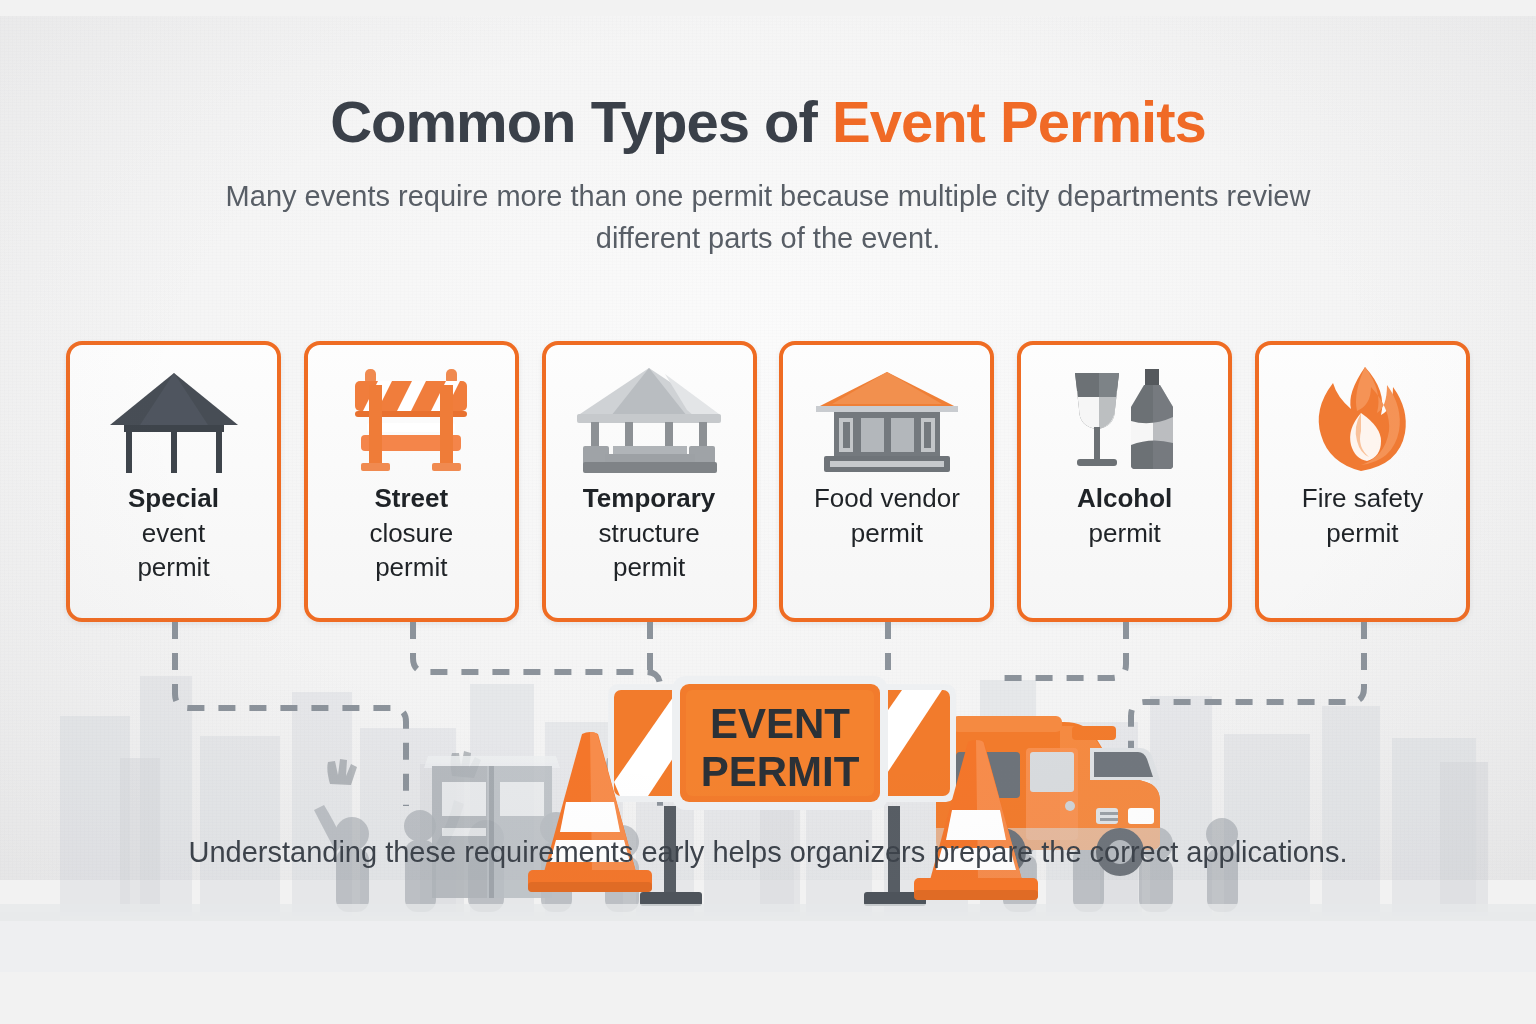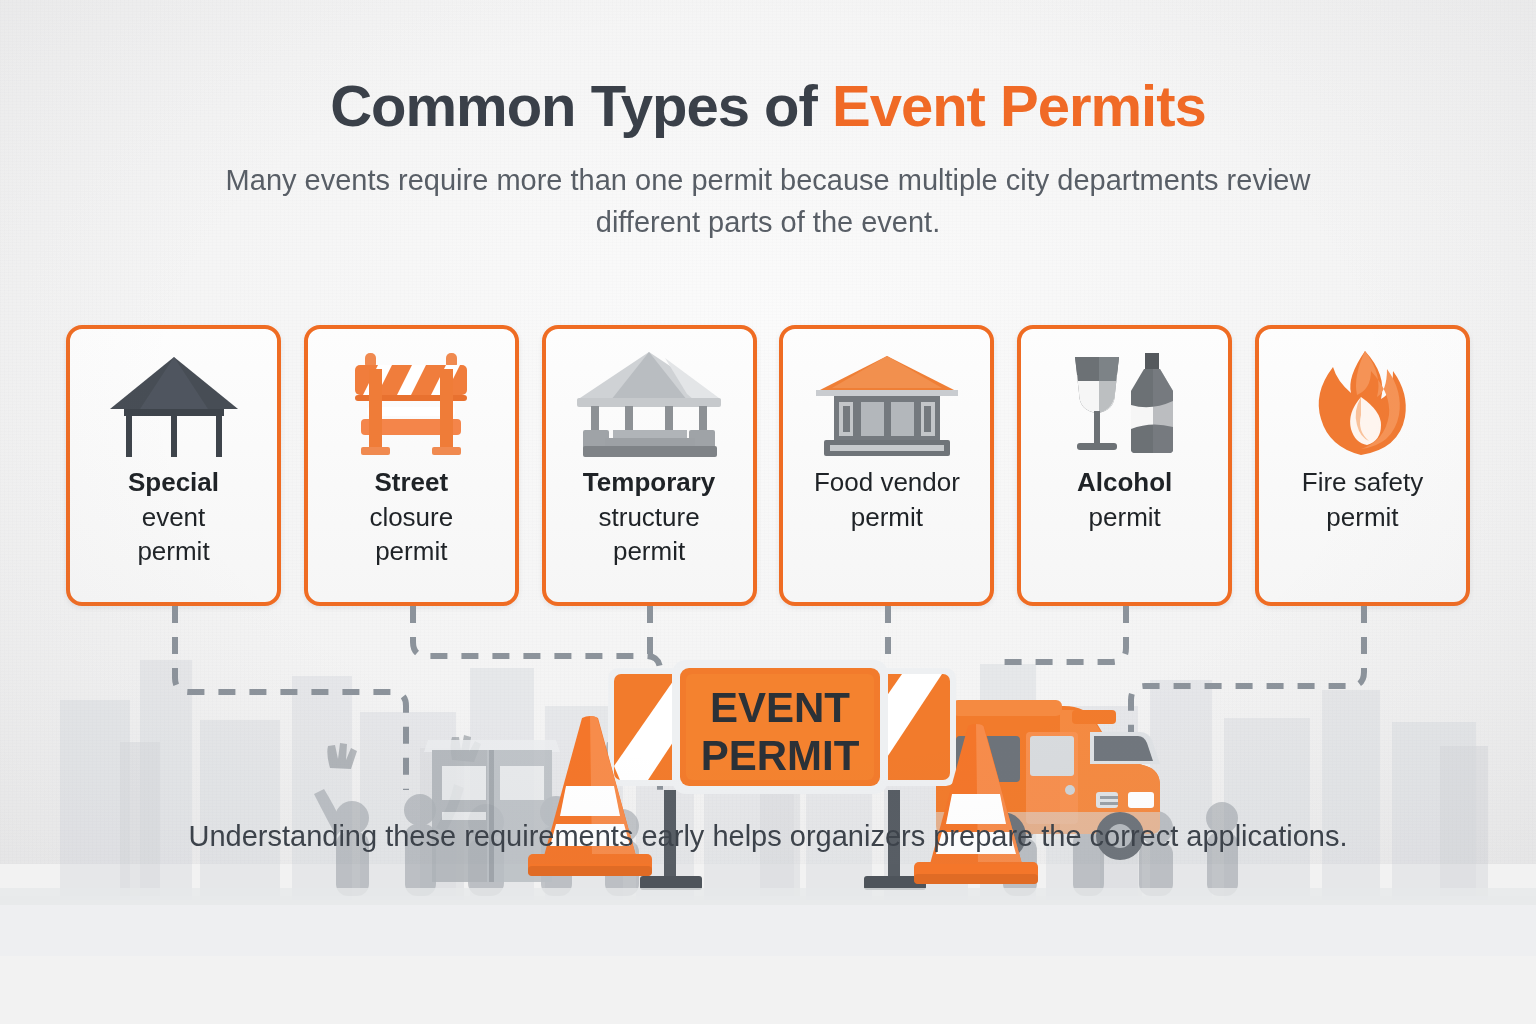--- a/index.html
+++ b/index.html
@@ -10,20 +10,21 @@
     position: relative;
     overflow: hidden;
   }
 
   
   #stage {
     position:absolute; inset:0;
     width:1536px; height:864px;
     background:
       radial-gradient(ellipse 1200px 700px at 50% 38%, #fbfbfb 0%, #f4f4f4 55%, #eeeeee 100%);
+    margin-top: 16px;
   }
   .noise {
     position:absolute; inset:0;
     opacity:.5;
     background-image:
       repeating-linear-gradient(0deg, rgba(140,140,150,.035) 0 1px, transparent 1px 3px),
       repeating-linear-gradient(90deg, rgba(140,140,150,.03) 0 1px, transparent 1px 4px);
     pointer-events:none;
   }
   .vignette{

